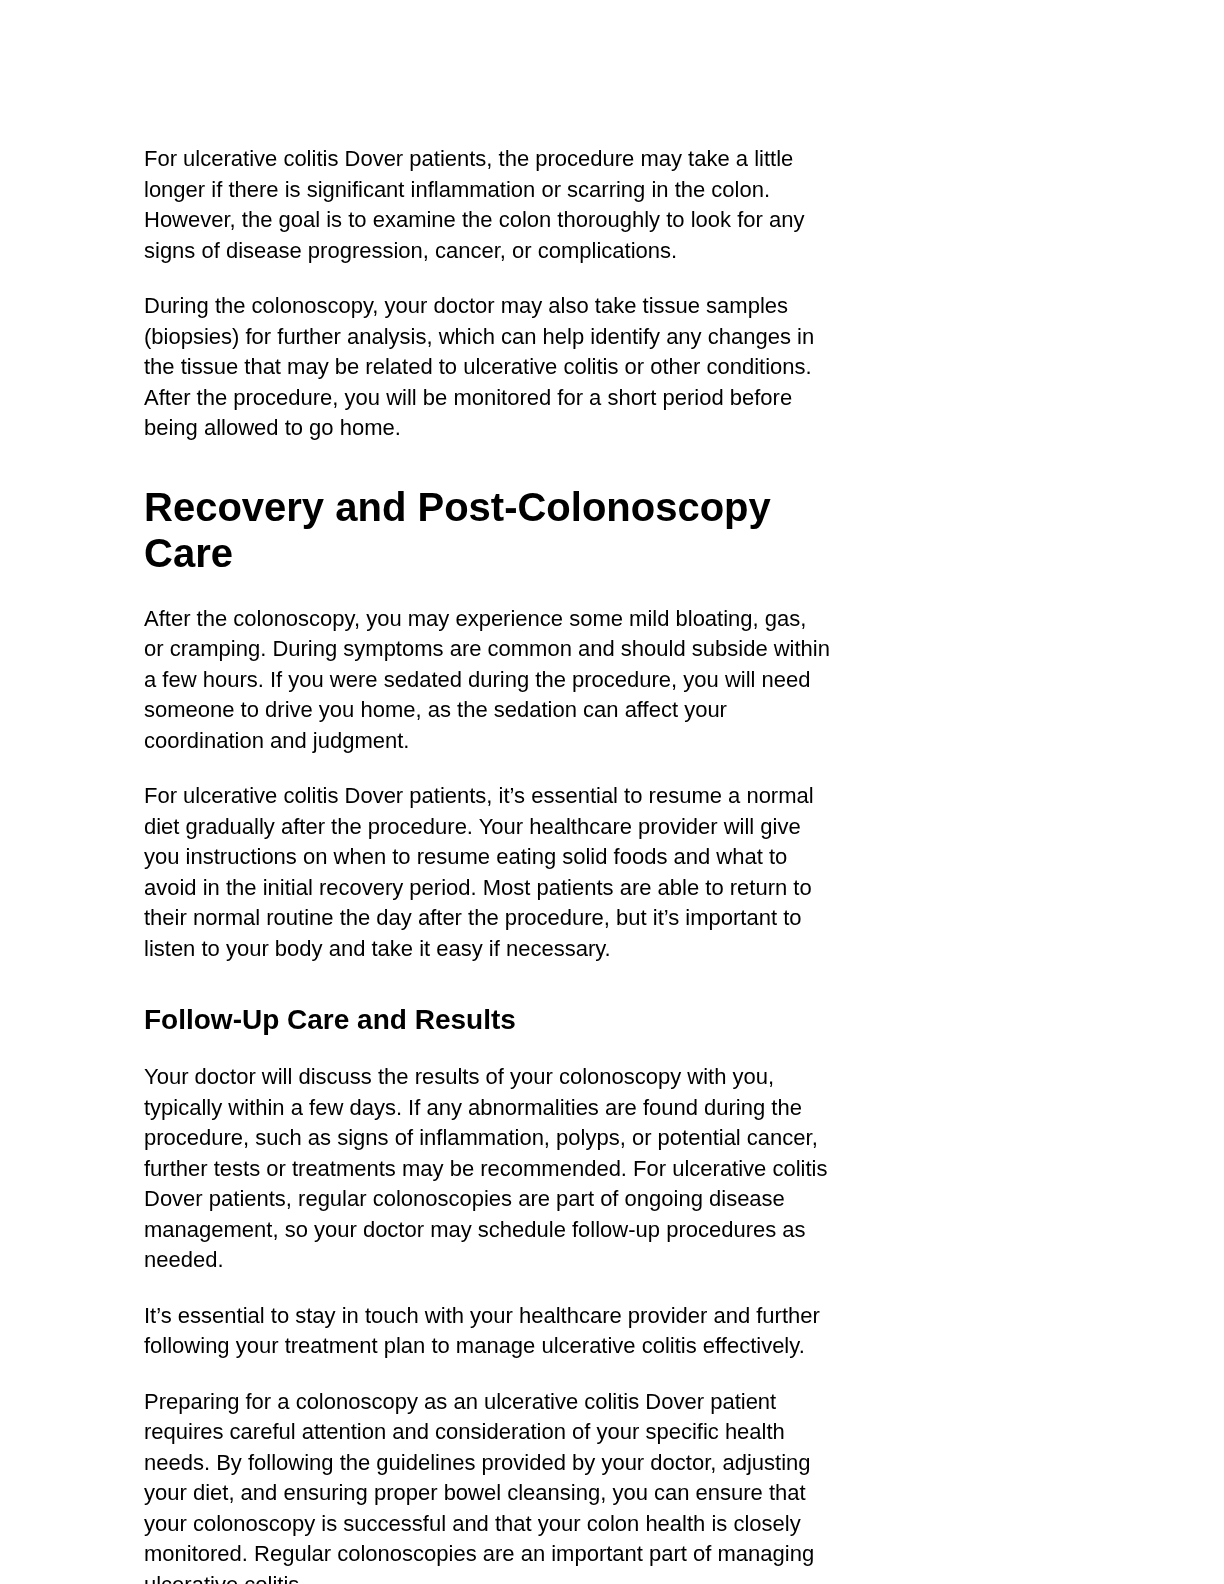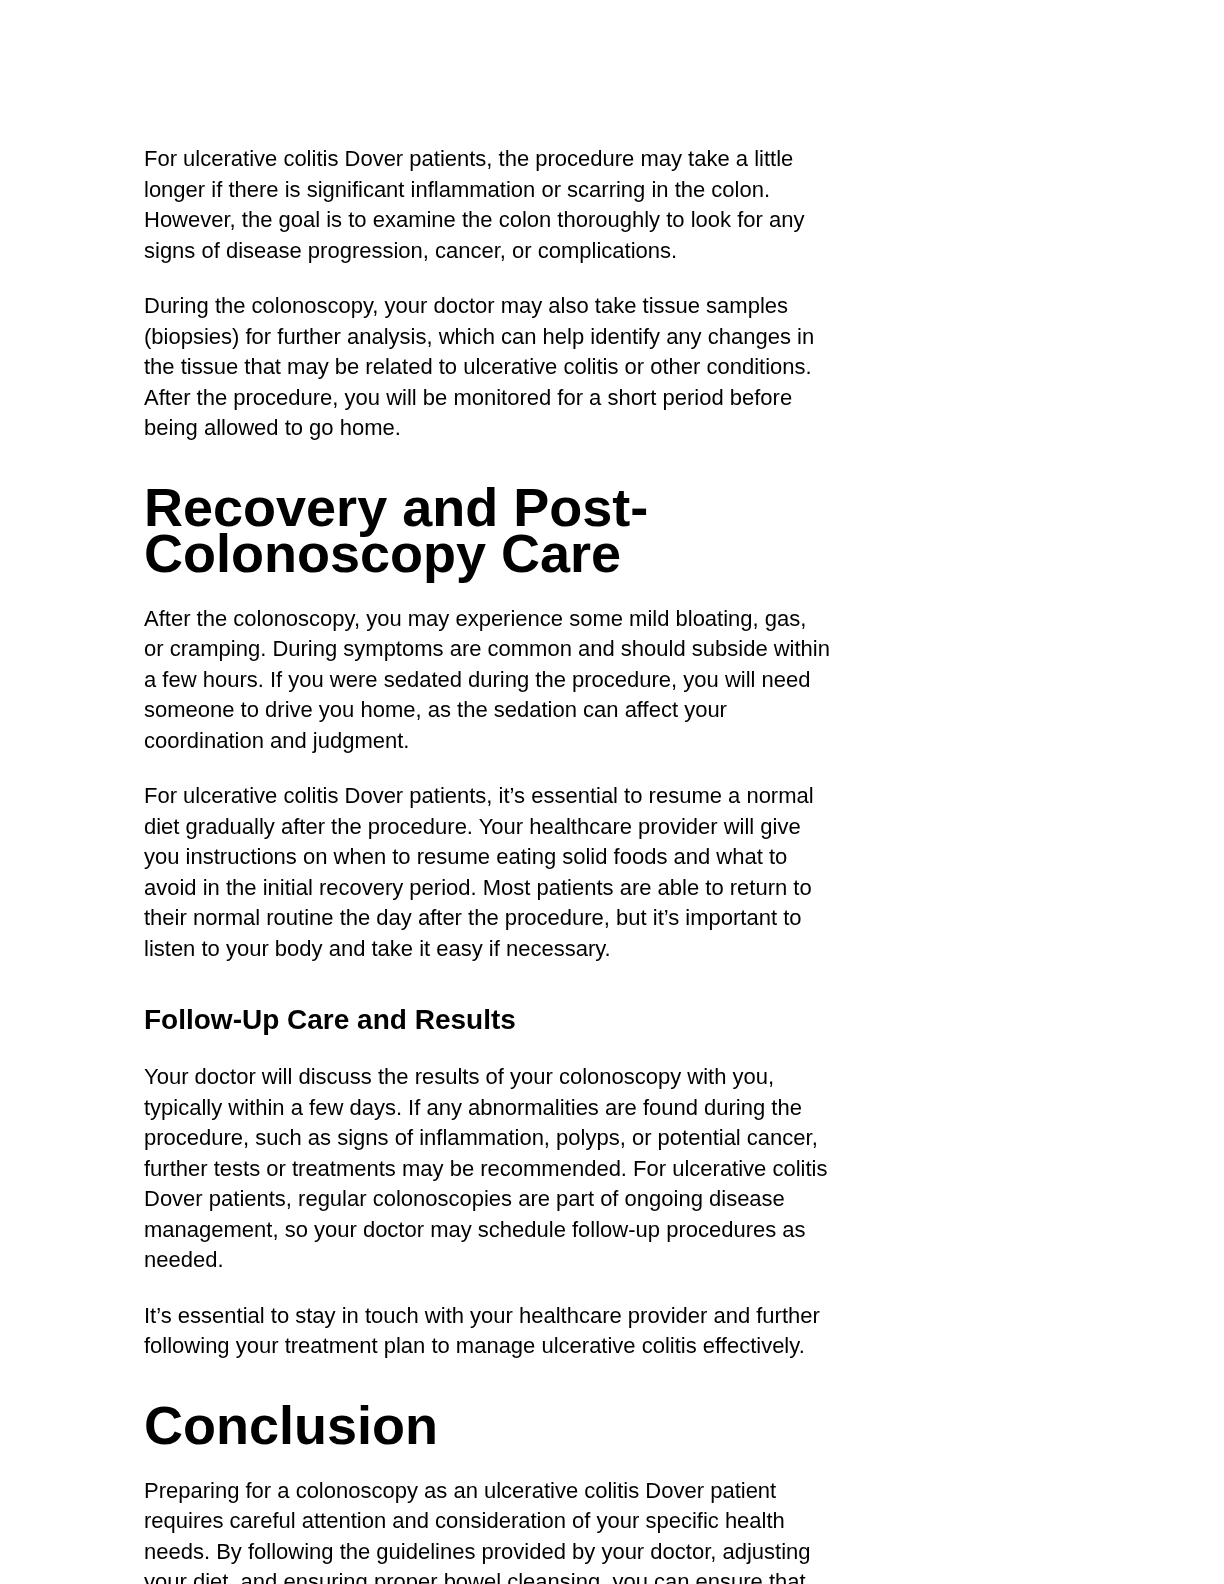--- a/index.html
+++ b/index.html
@@ -23,21 +23,21 @@
     overflow: hidden;
   }
   .doc-paragraph {
     font-size: 22px;
     line-height: 30.5px;
     font-weight: 400;
     margin: 0 0 25px 0;
     color: #000000;
   }
   .doc-h1 {
-    font-size: 54px;
+    font-size: 40px;
     line-height: 46px;
     font-weight: 700;
     margin: 40px 0 28px 0;
     color: #000000;
     letter-spacing: 0;
   }
   .doc-h3 {
     font-size: 28px;
     line-height: 32px;
     font-weight: 700;
@@ -62,16 +62,15 @@
   <p class="doc-paragraph">After the colonoscopy, you may experience some mild bloating, gas, or cramping. During symptoms are common and should subside within a few hours. If you were sedated during the procedure, you will need someone to drive you home, as the sedation can affect your coordination and judgment.</p>
 
   <p class="doc-paragraph">For ulcerative colitis Dover patients, it’s essential to resume a normal diet gradually after the procedure. Your healthcare provider will give you instructions on when to resume eating solid foods and what to avoid in the initial recovery period. Most patients are able to return to their normal routine the day after the procedure, but it’s important to listen to your body and take it easy if necessary.</p>
 
   <h3 class="doc-h3">Follow-Up Care and Results</h3>
 
   <p class="doc-paragraph">Your doctor will discuss the results of your colonoscopy with you, typically within a few days. If any abnormalities are found during the procedure, such as signs of inflammation, polyps, or potential cancer, further tests or treatments may be recommended. For ulcerative colitis Dover patients, regular colonoscopies are part of ongoing disease management, so your doctor may schedule follow-up procedures as needed.</p>
 
   <p class="doc-paragraph">It’s essential to stay in touch with your healthcare provider and further following your treatment plan to manage ulcerative colitis effectively.</p>
 
-  <h1 class="doc-h1">Conclusion</h1>
 
   <p class="doc-paragraph">Preparing for a colonoscopy as an ulcerative colitis Dover patient requires careful attention and consideration of your specific health needs. By following the guidelines provided by your doctor, adjusting your diet, and ensuring proper bowel cleansing, you can ensure that your colonoscopy is successful and that your colon health is closely monitored. Regular colonoscopies are an important part of managing ulcerative colitis,</p>
 </div>
 
 </body></html>

